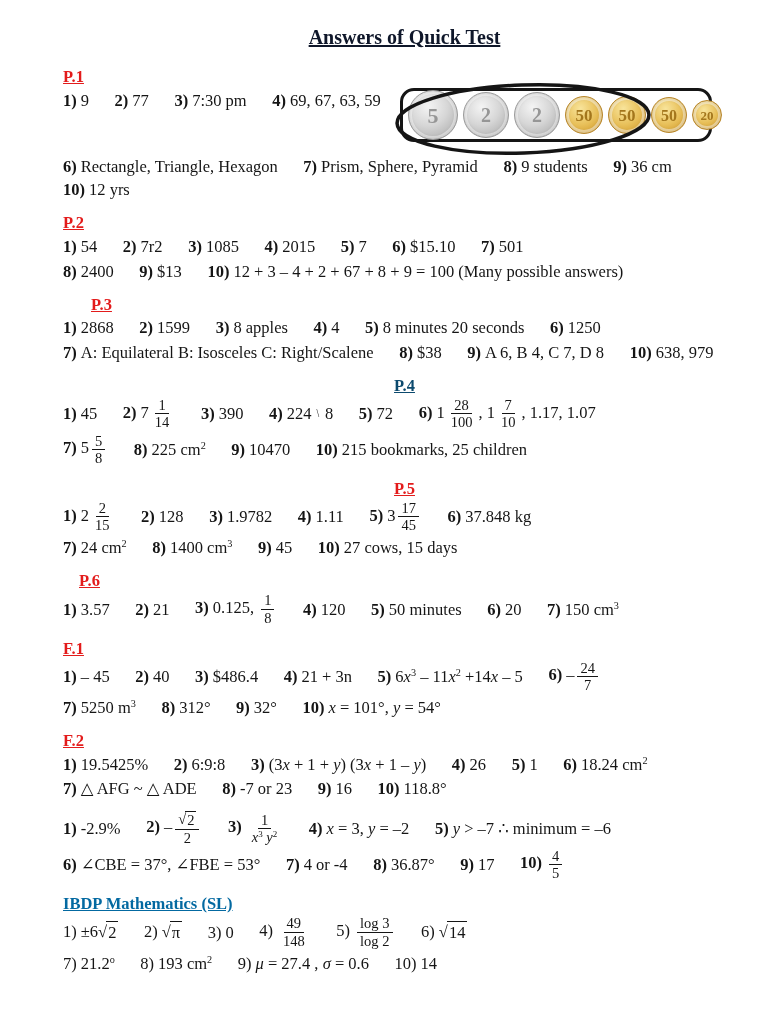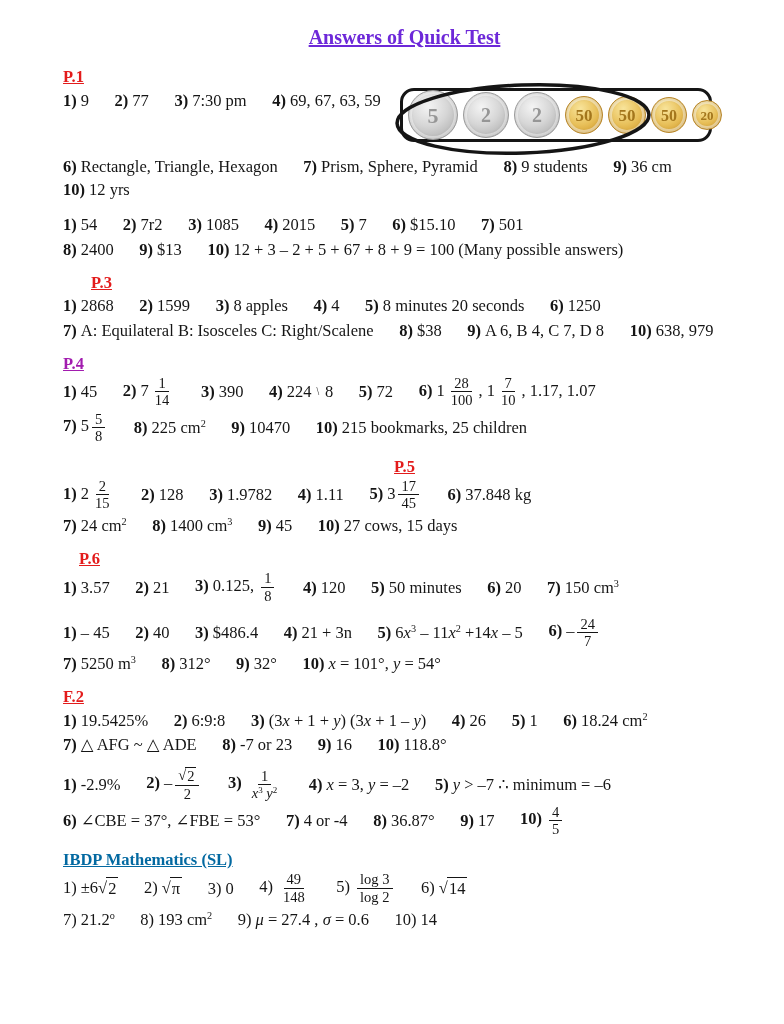--- a/index.html
+++ b/index.html
@@ -54,50 +54,51 @@
     background:radial-gradient(circle at 40% 32%, #f8e49b 0%, #e8c05a 50%, #d6a235 80%, #bb8а28 100%);
     background:radial-gradient(circle at 40% 32%, #f8e49b 0%, #e8c05a 50%, #d6a235 80%, #bb8a28 100%);
     border:1px solid #b8862a;color:#a3761c;
   }
   .circle-anno{position:absolute;left:-12px;top:-14px;pointer-events:none;}
 </style>
 </head>
 <body>
 
 <div class="page" style="color: rgb(21, 21, 21);">
-  <div class="title" style="color: #6d28d9;">Answers of Quick Test</div>
+  <div class="title" style="color: #0f172a;">Answers of Quick Test</div>
   <div id="sections">
       <div class="section">
         <div class="sec-heading" style="color: rgb(227, 27, 27);">P.1</div>
         <div class="line"><span class="item"><span class="n">1)</span><span class="val">9</span></span><span class="item"><span class="n">2)</span><span class="val">77</span></span><span class="item"><span class="n">3)</span><span class="val">7:30 pm</span></span><span class="item"><span class="n">4)</span><span class="val">69, 67, 63, 59</span></span><span class="item"><span class="n">5)</span><span class="val"></span></span></div>
         <div class="line below-coins"><span class="item"><span class="n">6)</span><span class="val">Rectangle, Triangle, Hexagon</span></span><span class="item"><span class="n">7)</span><span class="val">Prism, Sphere, Pyramid</span></span><span class="item"><span class="n">8)</span><span class="val">9 students</span></span><span class="item"><span class="n">9)</span><span class="val">36 cm</span></span><span class="item"><span class="n">10)</span><span class="val">12 yrs</span></span></div>
         <div class="coinbox">
           <div class="coin silver" style="width: 48px; height: 48px; font-size: 22px;">5</div>
           <div class="coin silver" style="width: 44px; height: 44px; font-size: 20px;">2</div>
           <div class="coin silver" style="width: 44px; height: 44px; font-size: 20px;">2</div>
           <div class="coin gold" style="width: 36px; height: 36px; font-size: 17px;">50</div>
           <div class="coin gold" style="width: 36px; height: 36px; font-size: 17px;">50</div>
           <div class="coin gold" style="width: 34px; height: 34px; font-size: 16px;">50</div>
           <div class="coin gold" style="width: 28px; height: 28px; font-size: 13px;">20</div>
           <div class="circle-anno"><svg width="268" height="84" viewBox="0 0 268 84">
               <ellipse cx="132" cy="42" rx="126" ry="34" fill="none" stroke="#151515" stroke-width="3.5" transform="rotate(-2 132 42)"></ellipse>
             </svg></div>
         </div>
       </div>
       <div class="section">
+        <div class="sec-heading" style="color: rgb(227, 27, 27);">P.2</div>
         <div class="line"><span class="item"><span class="n">1)</span><span class="val">54</span></span><span class="item"><span class="n">2)</span><span class="val">7r2</span></span><span class="item"><span class="n">3)</span><span class="val">1085</span></span><span class="item"><span class="n">4)</span><span class="val">2015</span></span><span class="item"><span class="n">5)</span><span class="val">7</span></span><span class="item"><span class="n">6)</span><span class="val">$15.10</span></span><span class="item"><span class="n">7)</span><span class="val">501</span></span></div>
-        <div class="line"><span class="item"><span class="n">8)</span><span class="val">2400</span></span><span class="item"><span class="n">9)</span><span class="val">$13</span></span><span class="item"><span class="n">10)</span><span class="val">12 + 3 – 2 + 5 + 67 + 8 + 9 = 100 (Many possible answers)</span></span></div>
+        <div class="line"><span class="item"><span class="n">8)</span><span class="val">2400</span></span><span class="item"><span class="n">9)</span><span class="val">$13</span></span><span class="item"><span class="n">10)</span><span class="val">12 + 3 – 4 + 2 + 67 + 8 + 9 = 100 (Many possible answers)</span></span></div>
       </div>
       <div class="section">
         <div class="sec-heading" style="color: rgb(227, 27, 27); margin-left: 28px;">P.3</div>
         <div class="line"><span class="item"><span class="n">1)</span><span class="val">2868</span></span><span class="item"><span class="n">2)</span><span class="val">1599</span></span><span class="item"><span class="n">3)</span><span class="val">8 apples</span></span><span class="item"><span class="n">4)</span><span class="val">4</span></span><span class="item"><span class="n">5)</span><span class="val">8 minutes 20 seconds</span></span><span class="item"><span class="n">6)</span><span class="val">1250</span></span></div>
         <div class="line"><span class="item"><span class="n">7)</span><span class="val">A: Equilateral B: Isosceles C: Right/Scalene</span></span><span class="item"><span class="n">8)</span><span class="val">$38</span></span><span class="item"><span class="n">9)</span><span class="val">A 6, B 4, C 7, D 8</span></span><span class="item"><span class="n">10)</span><span class="val">638, 979</span></span></div>
       </div>
       <div class="section">
-        <div class="sec-heading" style="color: #a21caf;">P.4</div>
+        <div class="sec-heading" style="color: #0c4a6e; text-align: center;">P.4</div>
         <div class="line"><span class="item"><span class="n">1)</span><span class="val">45</span></span><span class="item"><span class="n">2)</span><span class="val">7<span class="frac">
                 <span class="fnum">1</span>
                 <span class="fden">14</span>
               </span></span></span><span class="item"><span class="n">3)</span><span class="val">390</span></span><span class="item"><span class="n">4)</span><span class="val">224<span class="tick">\</span>8</span></span><span class="item"><span class="n">5)</span><span class="val">72</span></span><span class="item"><span class="n">6)</span><span class="val">1<span class="frac">
                 <span class="fnum">28</span>
                 <span class="fden">100</span>
               </span>, 1<span class="frac">
                 <span class="fnum">7</span>
                 <span class="fden">10</span>
               </span>, 1.17, 1.07</span></span></div>
@@ -118,20 +119,21 @@
         <div class="line"><span class="item"><span class="n">7)</span><span class="val">24 cm<span class="sup">2</span></span></span><span class="item"><span class="n">8)</span><span class="val">1400 cm<span class="sup">3</span></span></span><span class="item"><span class="n">9)</span><span class="val">45</span></span><span class="item"><span class="n">10)</span><span class="val">27 cows, 15 days</span></span></div>
       </div>
       <div class="section">
         <div class="sec-heading" style="color: rgb(227, 27, 27); margin-left: 16px;">P.6</div>
         <div class="line"><span class="item"><span class="n">1)</span><span class="val">3.57</span></span><span class="item"><span class="n">2)</span><span class="val">21</span></span><span class="item"><span class="n">3)</span><span class="val">0.125, <span class="frac">
                 <span class="fnum">1</span>
                 <span class="fden">8</span>
               </span></span></span><span class="item"><span class="n">4)</span><span class="val">120</span></span><span class="item"><span class="n">5)</span><span class="val">50 minutes</span></span><span class="item"><span class="n">6)</span><span class="val">20</span></span><span class="item"><span class="n">7)</span><span class="val">150 cm<span class="sup">3</span></span></span></div>
       </div>
       <div class="section">
+        <div class="sec-heading" style="color: rgb(227, 27, 27);">F.1</div>
         <div class="line"><span class="item"><span class="n">1)</span><span class="val">– 45</span></span><span class="item"><span class="n">2)</span><span class="val">40</span></span><span class="item"><span class="n">3)</span><span class="val">$486.4</span></span><span class="item"><span class="n">4)</span><span class="val">21 + 3n</span></span><span class="item"><span class="n">5)</span><span class="val">6<span class="it">x</span><span class="sup">3</span> – 11<span class="it">x</span><span class="sup">2</span> +14<span class="it">x</span> – 5</span></span><span class="item"><span class="n">6)</span><span class="val">–<span class="frac">
                 <span class="fnum">24</span>
                 <span class="fden">7</span>
               </span></span></span></div>
         <div class="line"><span class="item"><span class="n">7)</span><span class="val">5250 m<span class="sup">3</span></span></span><span class="item"><span class="n">8)</span><span class="val">312°</span></span><span class="item"><span class="n">9)</span><span class="val">32°</span></span><span class="item"><span class="n">10)</span><span class="val"><span class="it">x</span> = 101°, <span class="it">y</span> = 54°</span></span></div>
       </div>
       <div class="section">
         <div class="sec-heading" style="color: rgb(227, 27, 27);">F.2</div>
         <div class="line"><span class="item"><span class="n">1)</span><span class="val">19.5425%</span></span><span class="item"><span class="n">2)</span><span class="val">6:9:8</span></span><span class="item"><span class="n">3)</span><span class="val">(3<span class="it">x</span> + 1 + <span class="it">y</span>) (3<span class="it">x</span> + 1 – <span class="it">y</span>)</span></span><span class="item"><span class="n">4)</span><span class="val">26</span></span><span class="item"><span class="n">5)</span><span class="val">1</span></span><span class="item"><span class="n">6)</span><span class="val">18.24 cm<span class="sup">2</span></span></span></div>
         <div class="line"><span class="item"><span class="n">7)</span><span class="val">△ AFG ~ △ ADE</span></span><span class="item"><span class="n">8)</span><span class="val">-7 or 23</span></span><span class="item"><span class="n">9)</span><span class="val">16</span></span><span class="item"><span class="n">10)</span><span class="val">118.8°</span></span></div>

